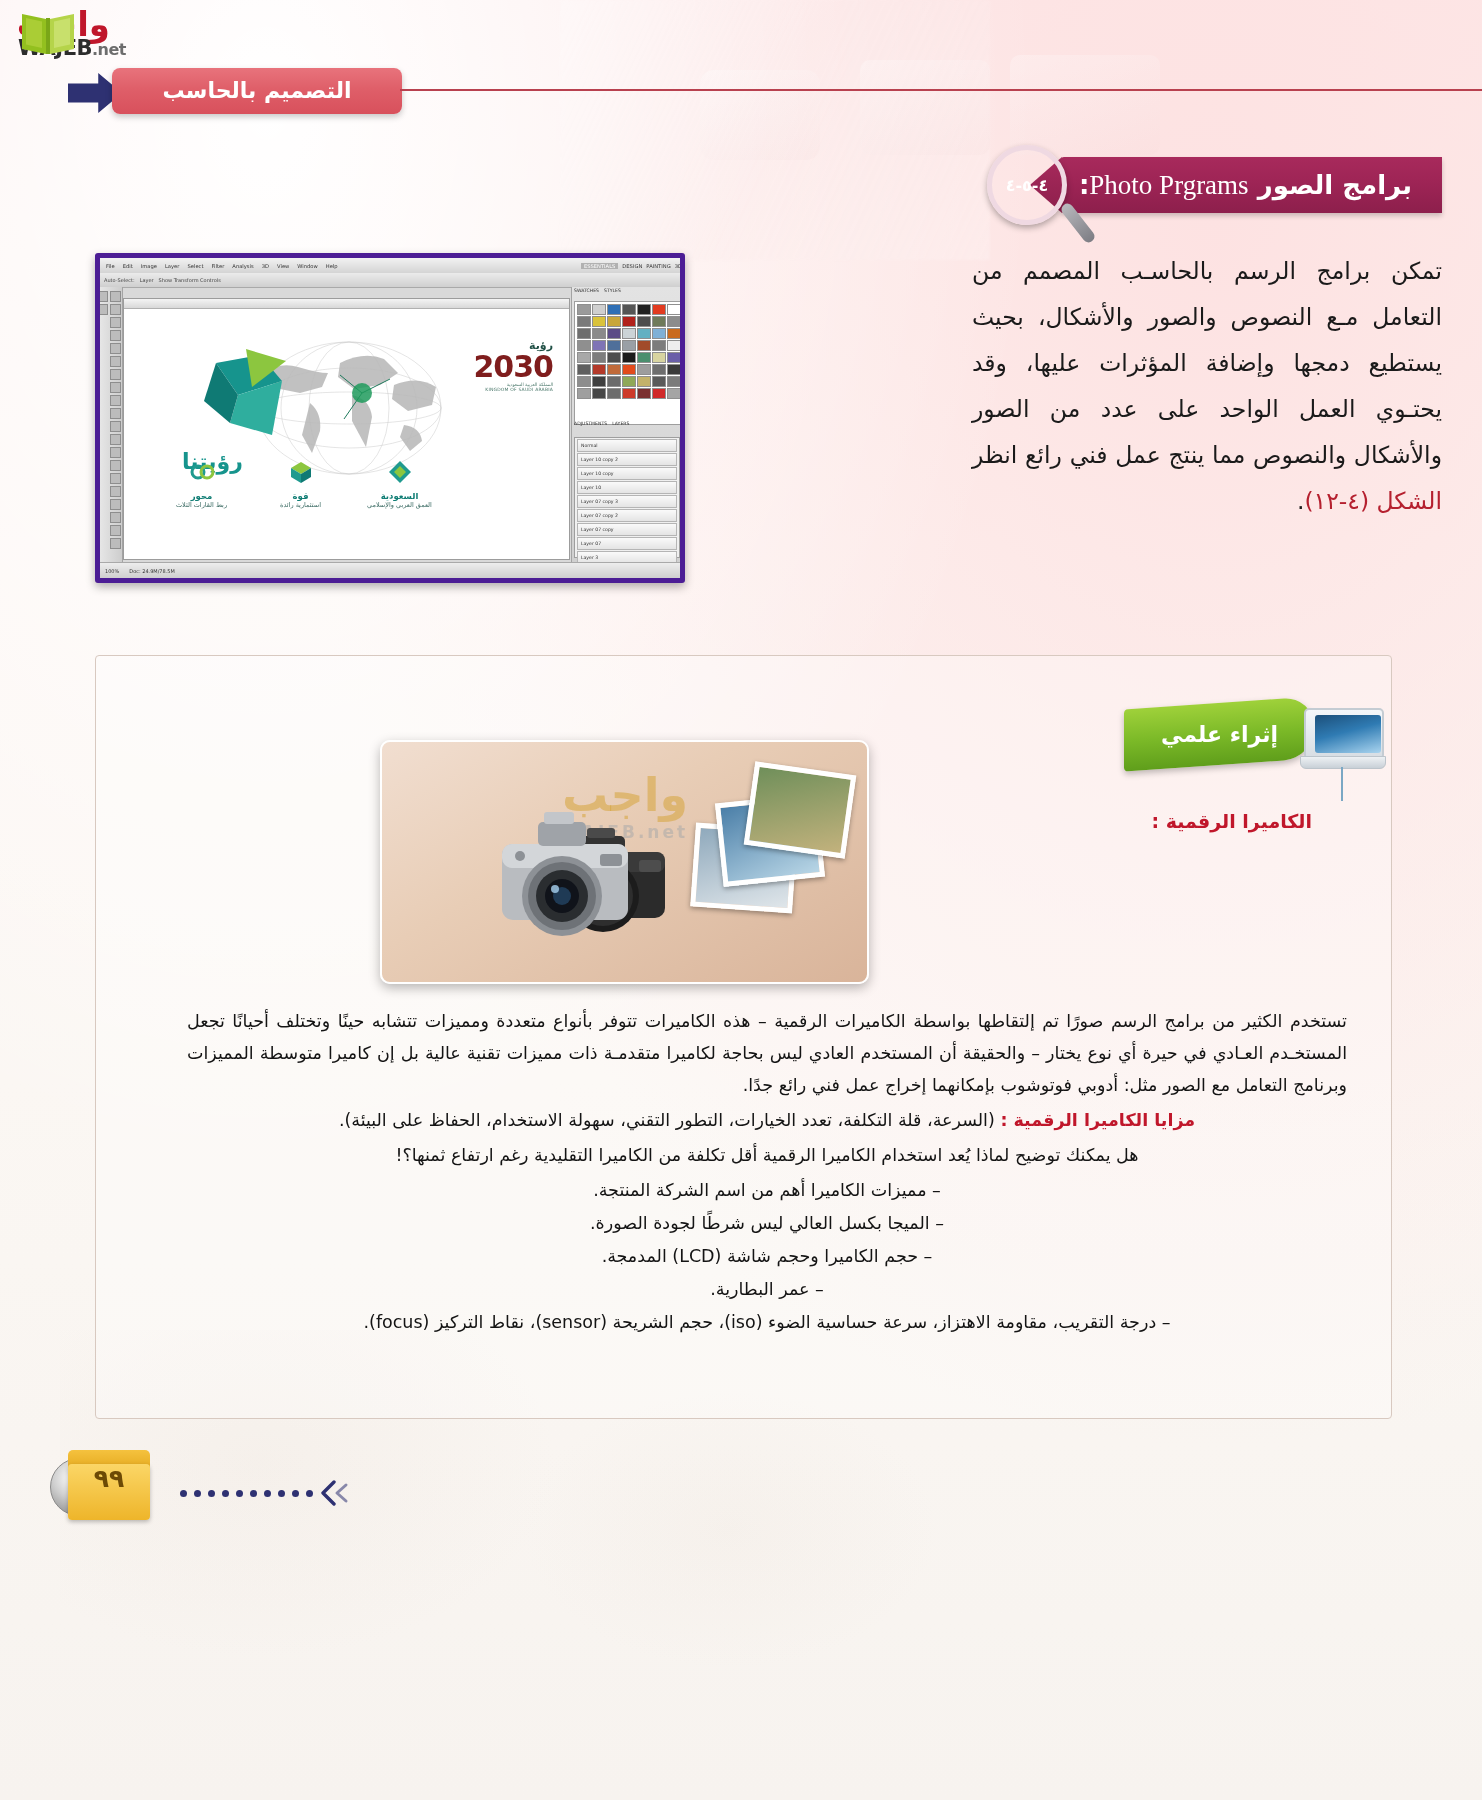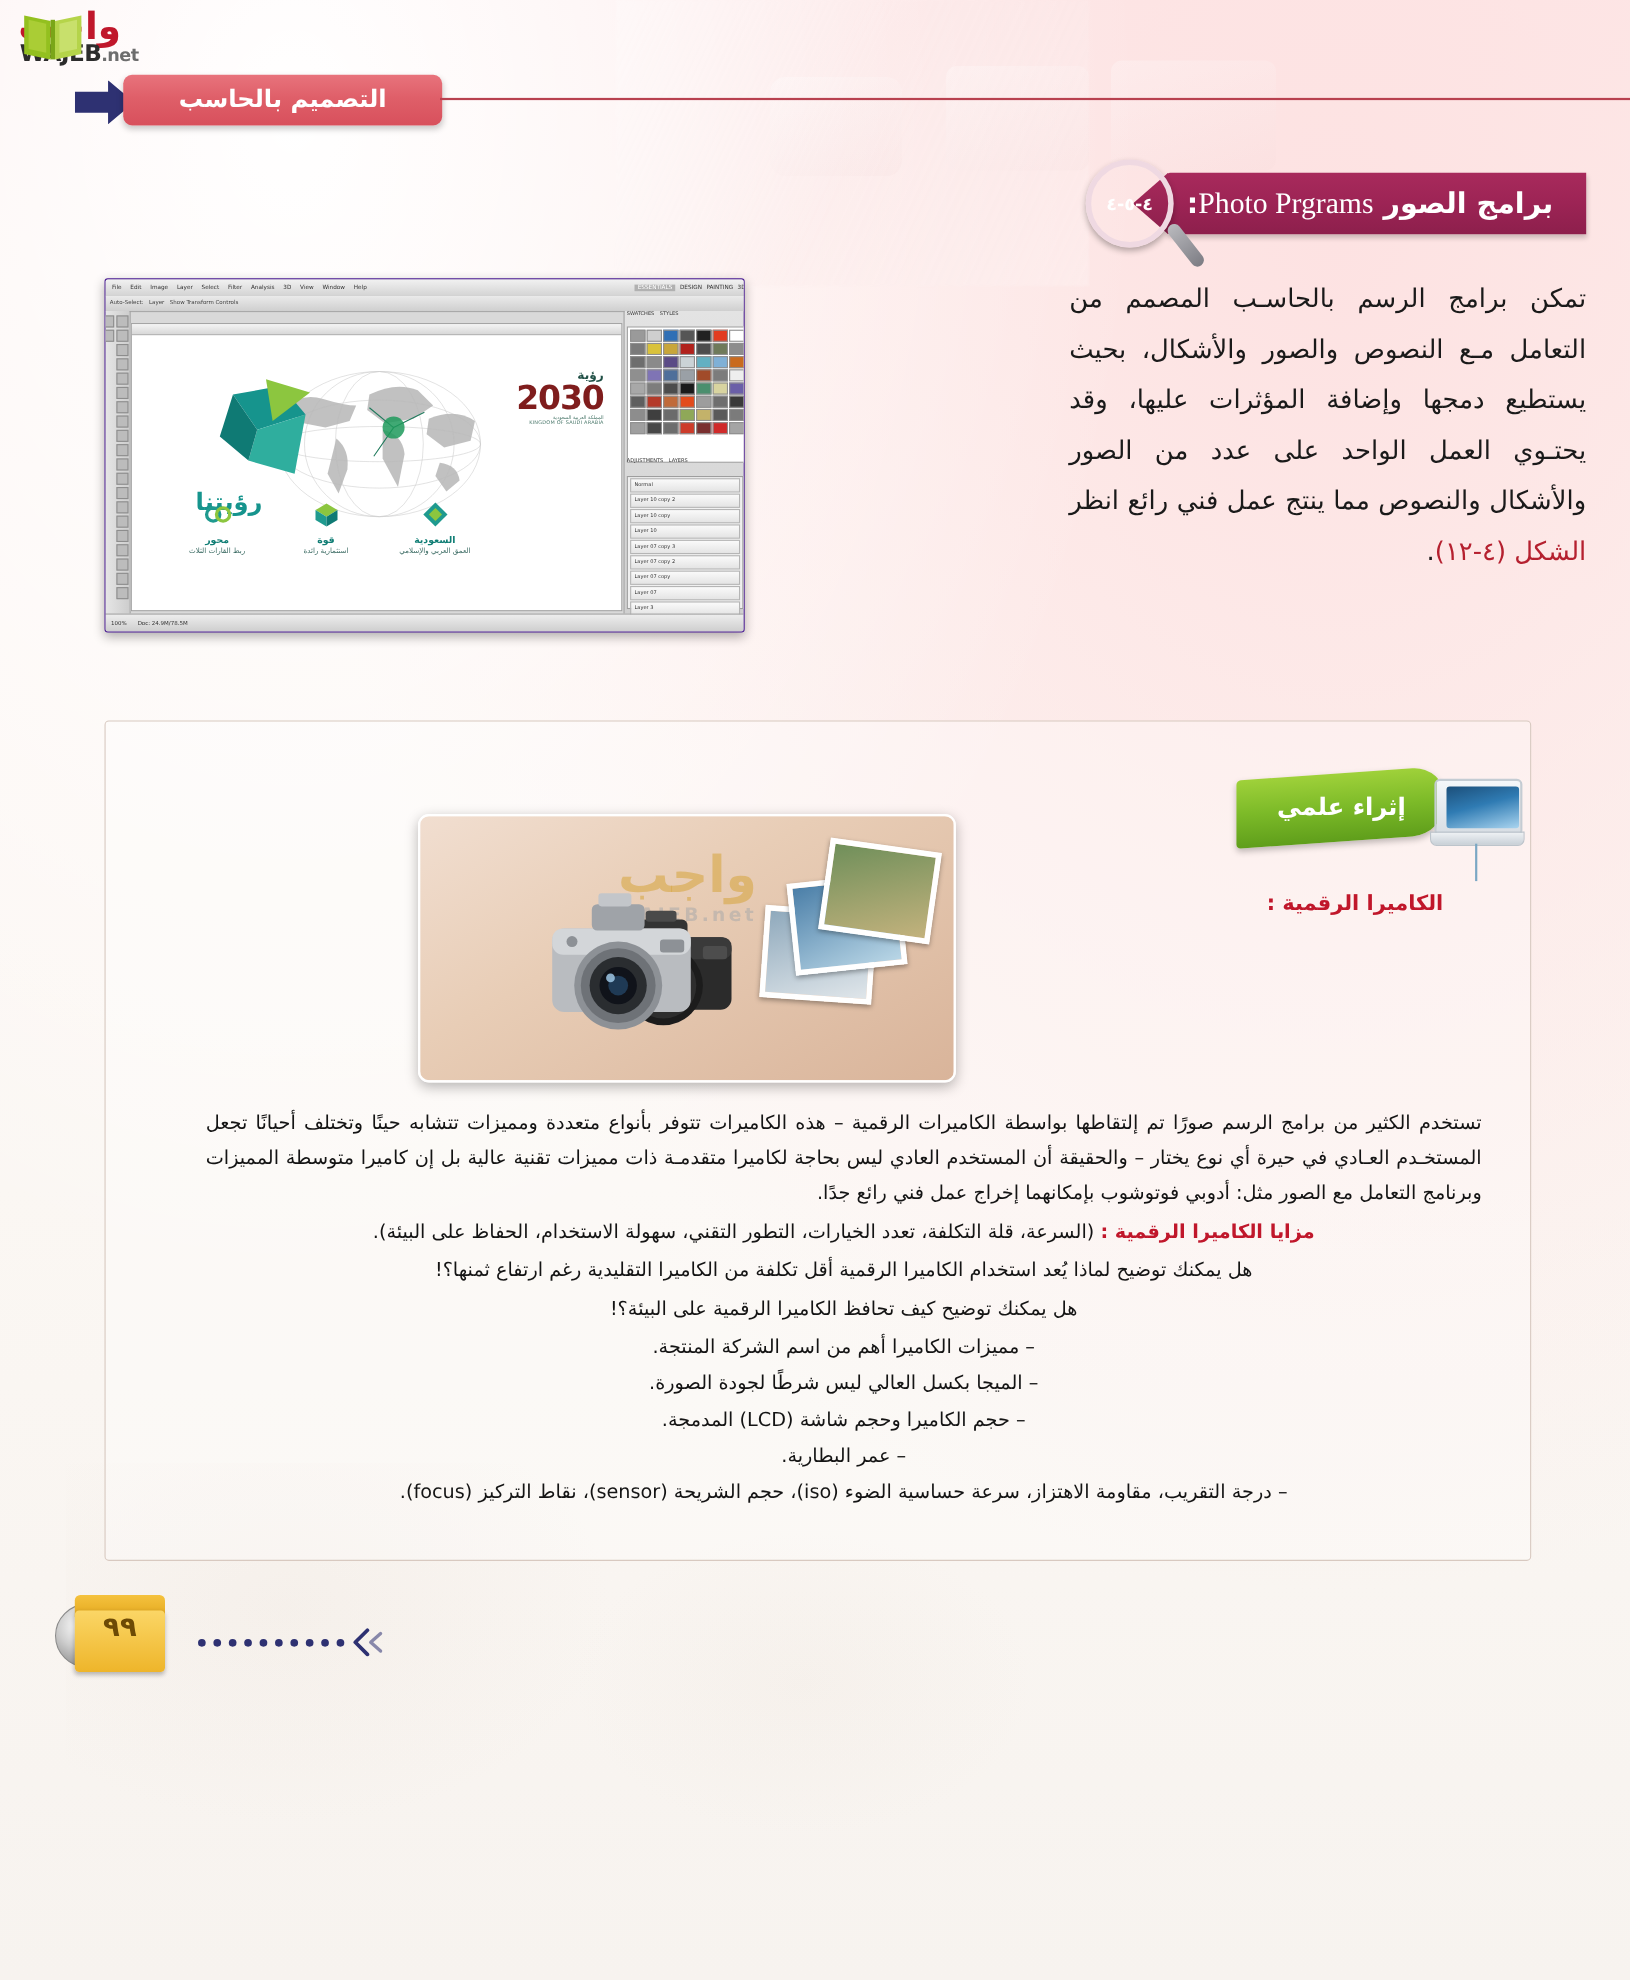--- a/index.html
+++ b/index.html
@@ -63,21 +63,21 @@
   .sec-badge::after{content:"";position:absolute;right:-22px;bottom:-26px;width:12px;height:46px;border-radius:6px;
     background:linear-gradient(180deg,#b9b9bd,#7d7d84);transform:rotate(-38deg);z-index:-1;}
 
   
   .intro{position:absolute;right:40px;top:248px;width:470px;text-align:justify;
     direction:rtl;font-size:23.5px;line-height:46px;color:#1a1a1a;font-family:"DejaVu Sans",sans-serif;}
   .intro .figref{color:#b5202f;}
 
   
   .ps-frame{position:absolute;left:95px;top:253px;width:580px;height:320px;
-    background:#d9d9d9;border:1px solid #4c1d95;border-radius:3px;
+    background:#d9d9d9;border:5px solid #4c1d95;border-radius:3px;
     box-shadow:0 4px 10px rgba(0,0,0,.3);overflow:hidden;}
   .ps-menubar{position:absolute;left:0;top:0;width:100%;height:15px;
     background:linear-gradient(180deg,#f2f2f2,#d4d4d4);border-bottom:1px solid #a9a9a9;
     font-size:5.2px;color:#333;display:flex;align-items:center;gap:8px;padding-left:6px;direction:ltr;}
   .ps-optbar{position:absolute;left:0;top:15px;width:100%;height:14px;
     background:linear-gradient(180deg,#ebebeb,#cfcfcf);border-bottom:1px solid #a9a9a9;
     font-size:5px;color:#444;display:flex;align-items:center;gap:5px;padding-left:4px;direction:ltr;}
   .ps-tools{position:absolute;left:0;top:29px;width:22px;bottom:16px;
     background:linear-gradient(90deg,#e6e6e6,#cdcdcd);border-right:1px solid #a3a3a3;
     display:flex;flex-direction:column;flex-wrap:wrap;align-content:flex-start;padding-top:3px;}
@@ -476,21 +476,20 @@
   </svg>
 </div>
 
 <div class="bodytext">
   <p>تستخدم الكثير من برامج الرسم صورًا تم إلتقاطها بواسطة الكاميرات الرقمية – هذه الكاميرات تتوفر بأنواع متعددة ومميزات تتشابه حينًا وتختلف أحيانًا تجعل المستخـدم العـادي في حيرة أي نوع يختار – والحقيقة أن المستخدم العادي ليس بحاجة لكاميرا متقدمـة ذات مميزات تقنية عالية بل إن كاميرا متوسطة المميزات وبرنامج التعامل مع الصور مثل: أدوبي فوتوشوب بإمكانهما إخراج عمل فني رائع جدًا.</p>
   <p class="c">
     <span class="hl">مزايا الكاميرا الرقمية :</span>
     <span>(السرعة، قلة التكلفة، تعدد الخيارات، التطور التقني، سهولة الاستخدام، الحفاظ على البيئة).</span>
   </p>
   <p class="c">هل يمكنك توضيح لماذا يُعد استخدام الكاميرا الرقمية أقل تكلفة من الكاميرا التقليدية رغم ارتفاع ثمنها؟!</p>
-  <p class="c">هل يمكنك توضيح كيف تحافظ الكاميرا الرقمية على البيئة؟!</p>
   <ul>
     <li>– مميزات الكاميرا أهم من اسم الشركة المنتجة.</li>
     <li>– الميجا بكسل العالي ليس شرطًا لجودة الصورة.</li>
     <li>– حجم الكاميرا وحجم شاشة (LCD) المدمجة.</li>
     <li>– عمر البطارية.</li>
     <li>– درجة التقريب، مقاومة الاهتزاز، سرعة حساسية الضوء (iso)، حجم الشريحة (sensor)، نقاط التركيز (focus).</li>
   </ul>
 </div>
 
 <div class="footer-folder">

